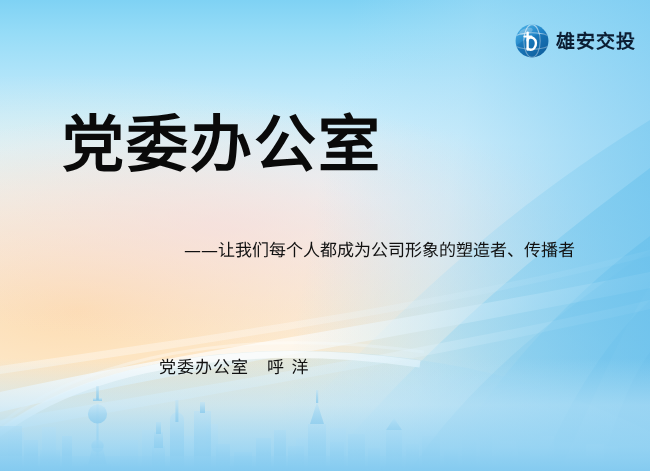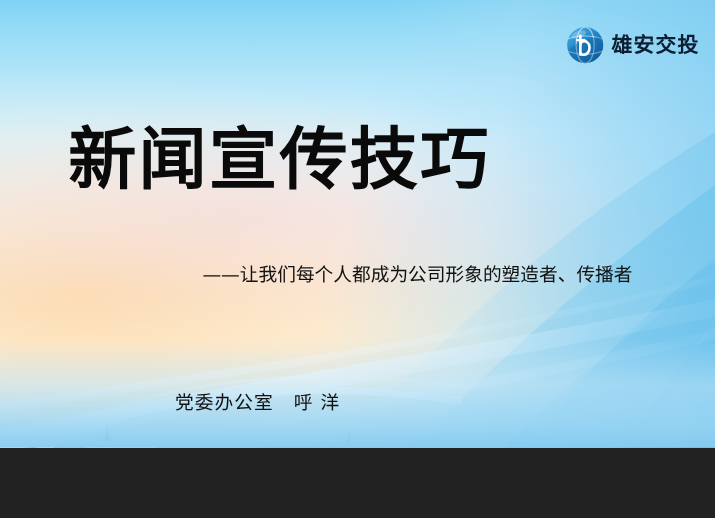--- a/index.html
+++ b/index.html
@@ -4,24 +4,24 @@
 <title>新闻宣传技巧</title>
 <style>
   html, body {
     margin: 0;
     padding: 0;
     background: #222;
   }
   #slide {
     position: relative;
     width: 650px;
-    height: 407px;
+    height: 471px;
     overflow: hidden;
     font-family: "Liberation Sans", "DejaVu Sans", sans-serif;
-    background: #fde047;
+    background: #ec4899;
     user-select: none;
   }
 
   
   .bg-layer {
     position: absolute;
     inset: 0;
     pointer-events: none;
   }
 
@@ -329,17 +329,17 @@
 
         <path d="M12.6,8.6 L12.6,25.6" stroke="#ffffff" stroke-width="2.4" stroke-linecap="round" fill="none"></path>
         <path d="M12.6,16.6 C12.6,13.4 16.2,12.6 18.8,14.4 C21.4,16.2 21.8,21.4 19.2,24.2 C17.2,26.4 13.8,26.2 12.8,24.4" stroke="#ffffff" stroke-width="2.4" fill="none" stroke-linecap="round" stroke-linejoin="round"></path>
         <path d="M9.4,12.4 L16.4,12.4" stroke="#ffffff" stroke-width="2" stroke-linecap="round" fill="none"></path>
         <ellipse cx="11" cy="7.4" rx="7" ry="3.1" fill="#ffffff" fill-opacity="0.26" transform="rotate(-18 11 7.4)"></ellipse>
       </g>
     </svg>
     <span class="logo-text">雄安交投</span>
   </div>
 
-  <div class="title">新闻宣传技巧</div>
+  <div class="title">党委办公室</div>
   <div class="subtitle">——让我们每个人都成为公司形象的塑造者、传播者</div>
   <div class="byline">党委办公室　呼 洋</div>
 
 </div>
 
 </body></html>

